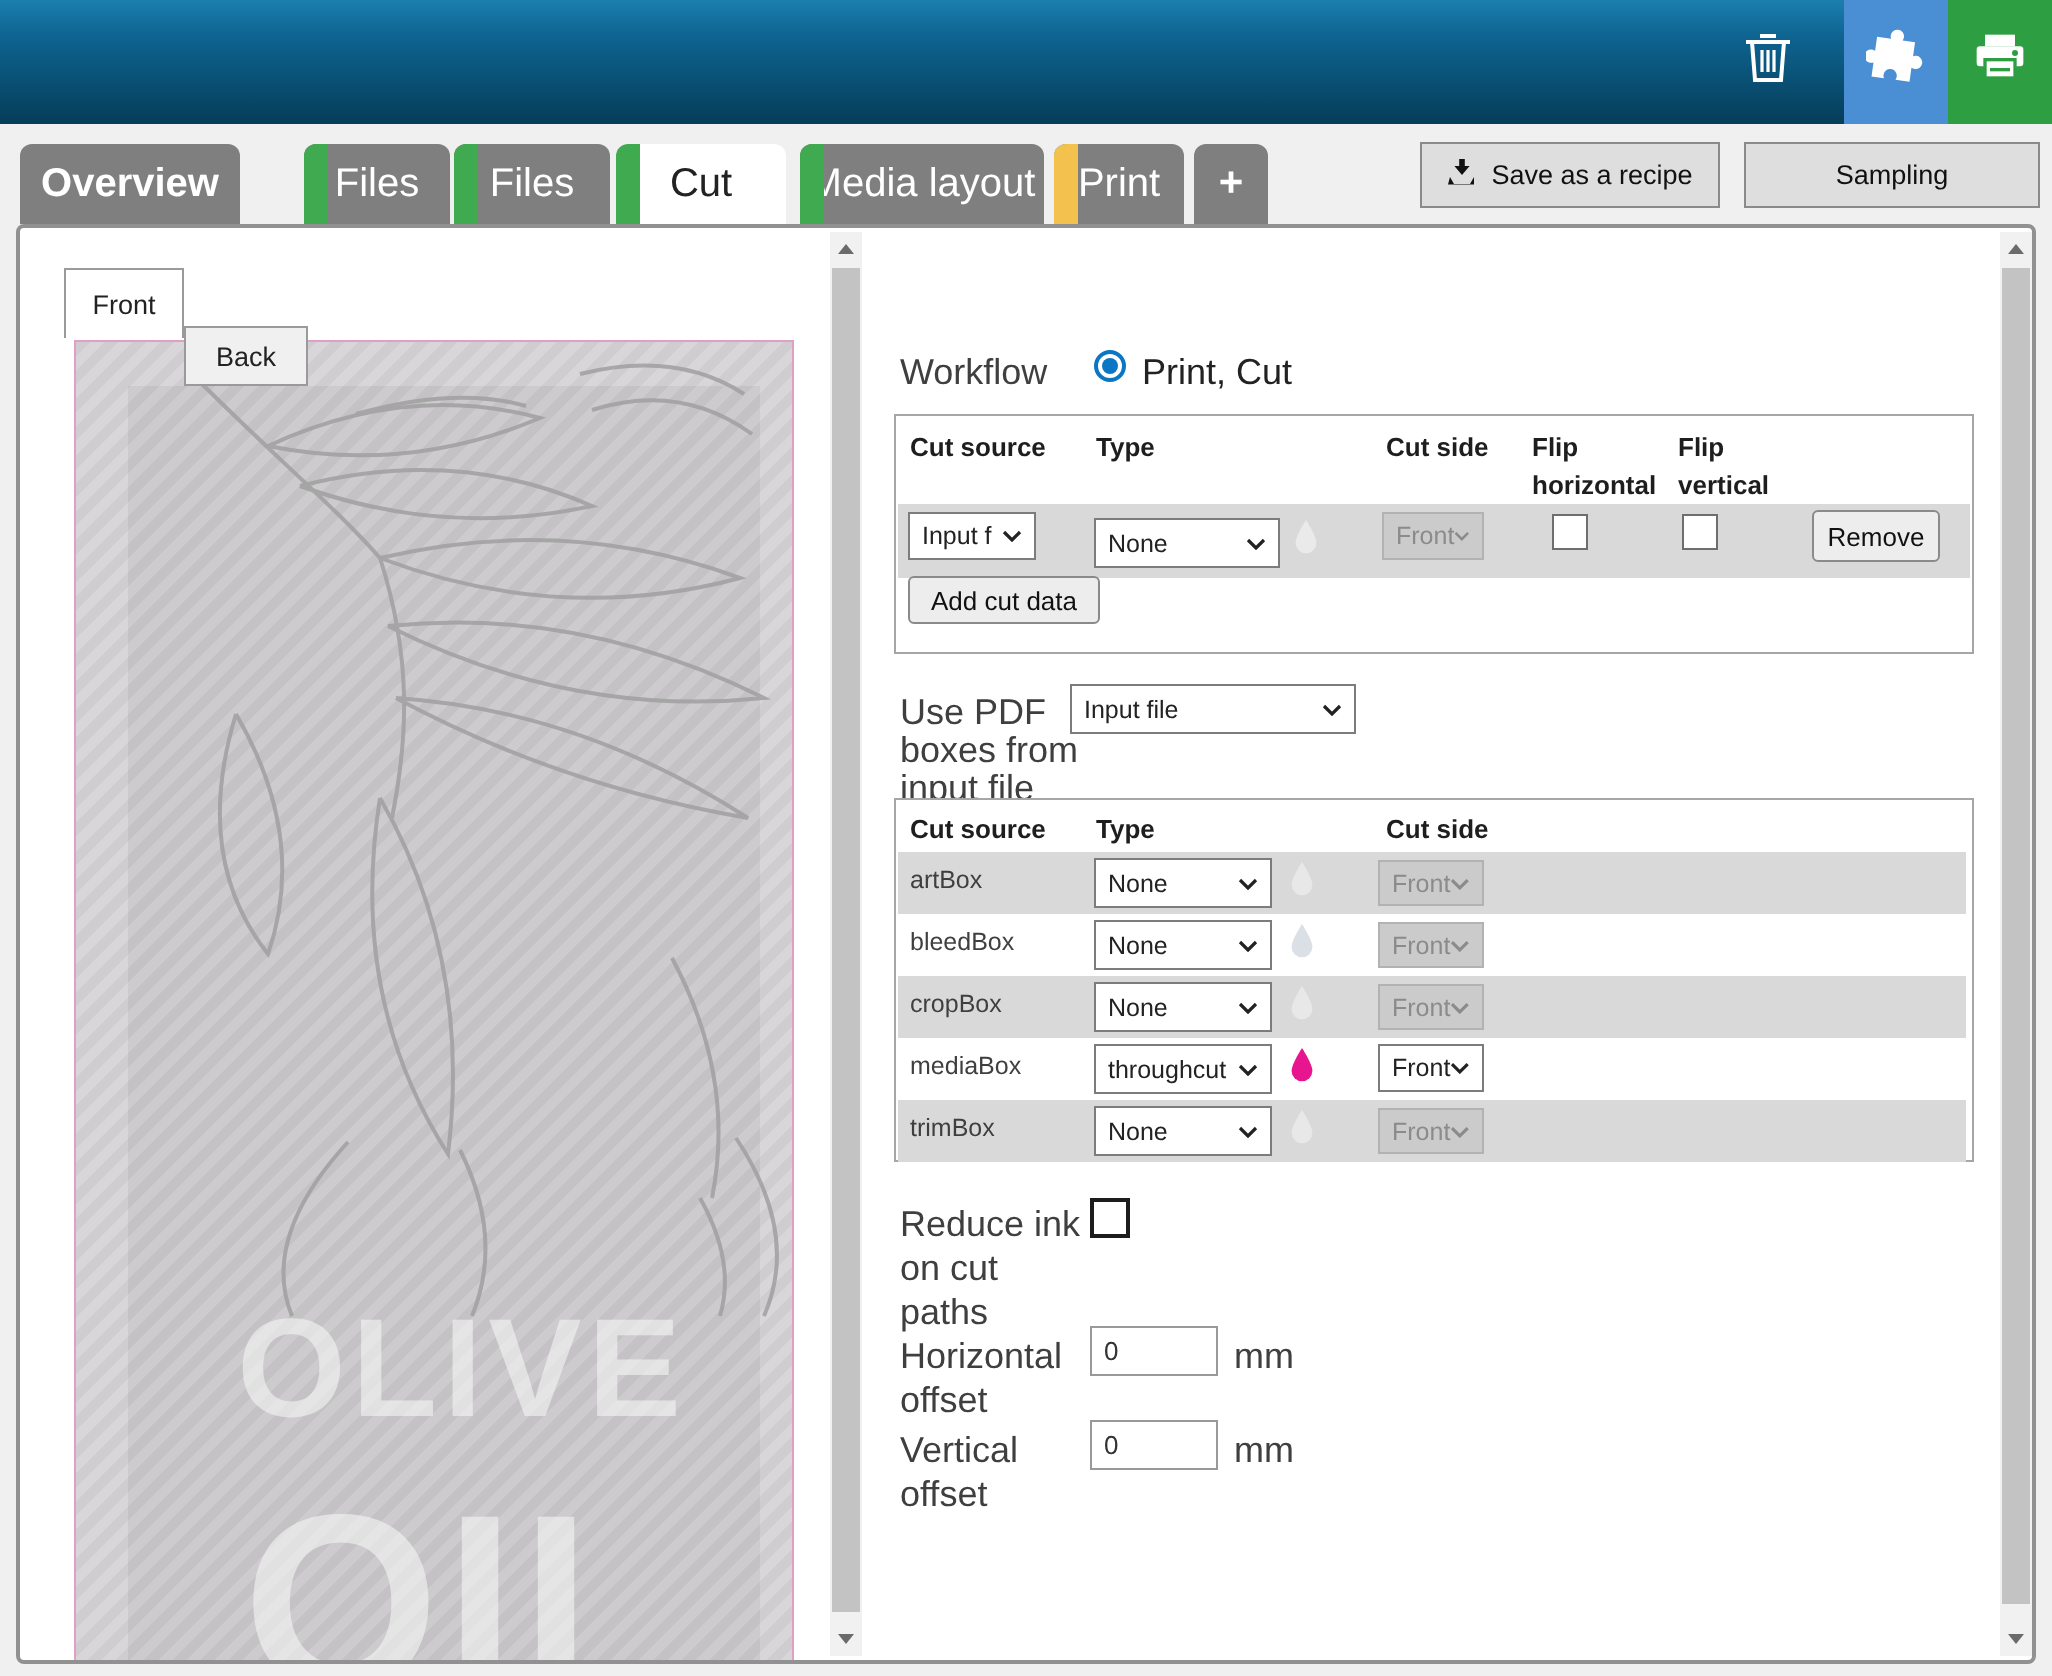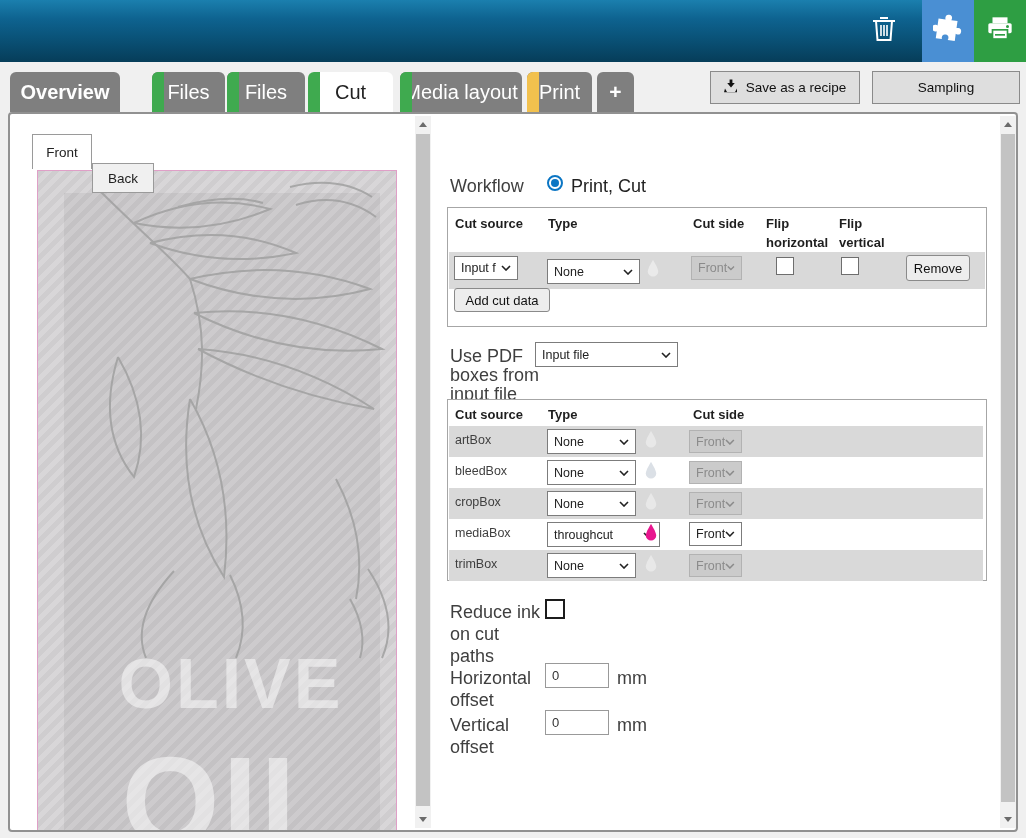--- a/index.html
+++ b/index.html
@@ -336,21 +336,21 @@
       <path d="M7 1 C7 1 1.8 9 1.8 12.4 a5.2 5.2 0 0 0 10.4 0 C12.2 9 7 1 7 1 Z" fill="#e8e8e8"></path>
     </svg>
     <div class="sel disabled" style="left:241px; top:92px; width:53px; height:23px;">
       <span>Front</span>
       <svg width="10" height="6" viewBox="0 0 10 6">
           <path d="M1 1 L5 5 L9 1" fill="none" stroke="currentColor" stroke-width="1.6"></path>
         </svg>
     </div>
 
     <div class="lbl" style="left:7px; top:126px; font-size:12.5px;">mediaBox</div>
-    <div class="sel" style="left:99px; top:122px; width:113px; height:25px;">
+    <div class="sel" style="left:99px; top:122px; width:89px; height:25px;">
       <span>throughcut</span>
       <svg width="10" height="6" viewBox="0 0 10 6">
           <path d="M1 1 L5 5 L9 1" fill="none" stroke="currentColor" stroke-width="1.6"></path>
         </svg>
     </div>
     <svg class="droplet" style="left:196px; top:123px;" width="14" height="19" viewBox="0 0 14 19">
       <path d="M7 1 C7 1 1.8 9 1.8 12.4 a5.2 5.2 0 0 0 10.4 0 C12.2 9 7 1 7 1 Z" fill="#e7168e"></path>
     </svg>
     <div class="sel" style="left:241px; top:122px; width:53px; height:24px;">
       <span>Front</span>

